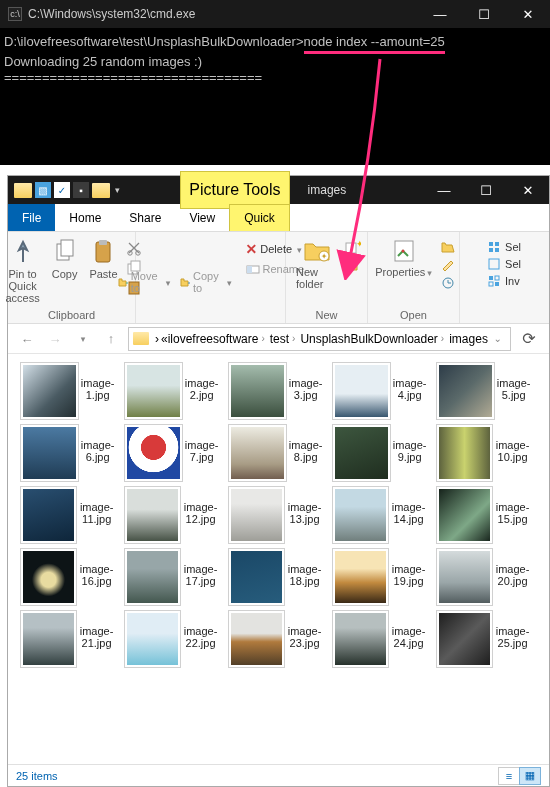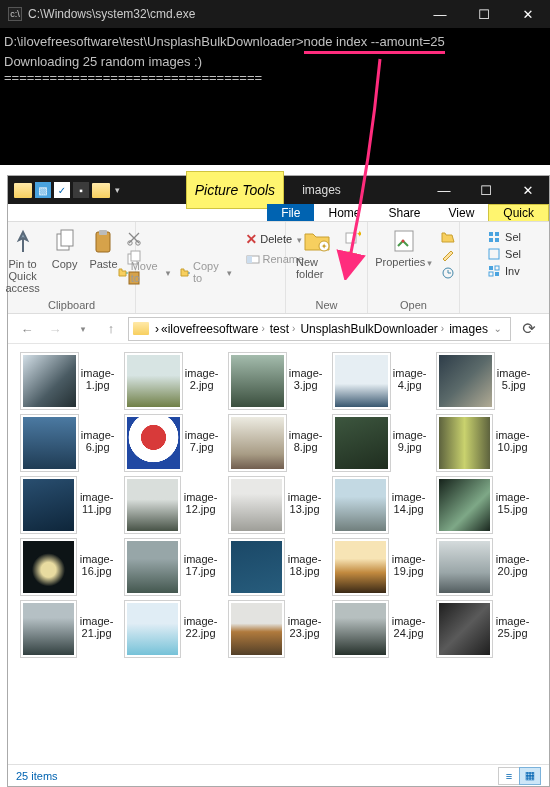--- a/index.html
+++ b/index.html
@@ -18,26 +18,26 @@
 
 
 .arrow-svg { position:absolute; top: 55px; left: 310px; z-index: 50; pointer-events:none;}
 
 
 .explorer { position:absolute; top: 175px; left: 7px; right: 0; bottom: 0; background:#fff; border:1px solid #aaa; display:flex; flex-direction:column;}
 .exp-titlebar { height:28px; background:#1a1a1a; color:#fff; display:flex; align-items:center; font-size:12px;}
 .qat { display:flex; align-items:center; gap:3px; padding-left:6px;}
 .qat-box { width:16px; height:16px; background:#3b3b3b; display:flex; align-items:center; justify-content:center; font-size:10px;}
 .qat-folder { width:18px; height:15px; background: linear-gradient(#ffe9a8,#f7cf5f); border-radius:1px; }
-.exp-tabtools { background:#fff56f; color:#000; padding:18px 8px; font-size:14px; margin-left:auto; height:100%; display:flex; align-items:center; border:1px solid #d0c440;font-style:italic;}
+.exp-tabtools { background:#fff56f; color:#000; padding:18px 8px; font-size:16px; margin-left:auto; height:100%; display:flex; align-items:center; border:1px solid #d0c440;}
 .exp-tname { padding:0 18px; color:#ddd;}
 .exp-winbtns { display:flex; margin-left:auto;}
 .exp-winbtn { width:42px; height:28px; display:flex; align-items:center; justify-content:center; font-size:13px;}
 
-.exp-tabs { height:18px; display:flex; border-bottom:1px solid #ddd; font-size:12px; align-items:stretch;justify-content:flex-end;}
+.exp-tabs { height:28px; display:flex; border-bottom:1px solid #ddd; font-size:12px; align-items:stretch;}
 .exp-tab { padding:0 14px; display:flex; align-items:center; cursor:pointer;}
 .exp-tab.file { background:#0063b1; color:#fff;}
 .exp-tab.active { background:#fff; }
 .exp-tab.manage { background:#fff56f; border:1px solid #d0c440; border-bottom:none;}
 
 
 .ribbon { height:92px; background:#f6f6f6; border-bottom:1px solid #ddd; display:flex; font-size:11px; color:#575757;}
 .rgroup { border-right:1px solid #e3e3e3; padding:4px 6px 0; display:flex; flex-direction:column; align-items:center; position:relative;}
 .rgroup-label { position:absolute; bottom:2px; left:0; right:0; text-align:center; color:#666; font-size:11px;}
 .big-stack { display:flex; flex-direction:column; align-items:center; gap:2px; padding:2px 4px;}

